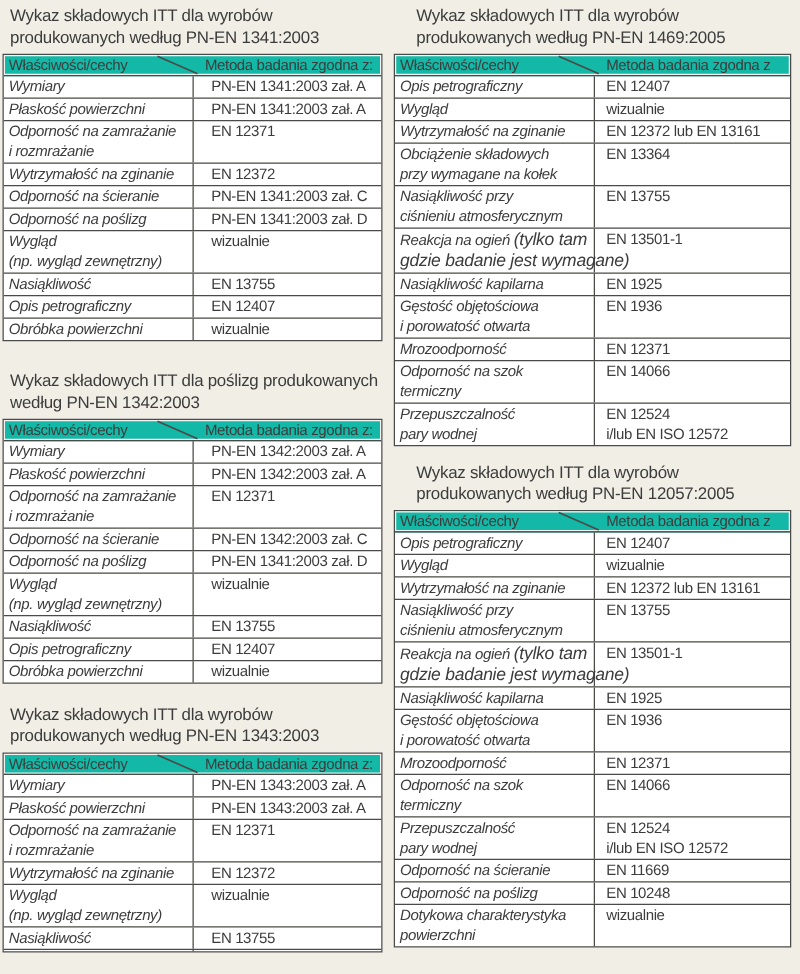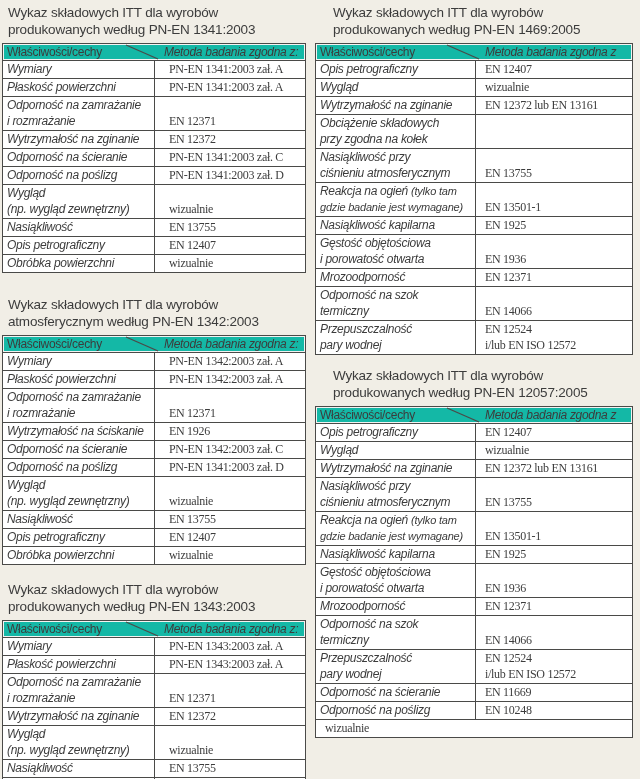--- a/index.html
+++ b/index.html
@@ -55,42 +55,40 @@
     white-space:nowrap;
     overflow:hidden;
   }
   .diag{width:34px;height:16px;flex:0 0 auto;display:block;}
   .diag line{stroke:#4a4a48;stroke-width:1.3;}
   .th-right{
     flex:1;
     padding-left:5px;
     white-space:nowrap;
     overflow:hidden;
-    font-style:italic;
   }
 
   .row{display:flex;}
   .row + .row{border-top:1px solid #4a4a48;}
   .cell{padding:0 2px 1px 4px;}
   .cell .line{line-height:16px;white-space:nowrap;}
   .prop{
     width:var(--propw);
     flex:0 0 auto;
     border-right:1px solid #4a4a48;
     box-sizing:border-box;
     display:flex;flex-direction:column;justify-content:flex-end;font-style:italic;
   }
   .meth{
     flex:1;
     padding-left:var(--methpad);
-    display:flex;flex-direction:column;justify-content:flex-end;
+    display:flex;flex-direction:column;
     overflow:hidden;
-    font-family:Liberation Serif, serif;
-  }
-  .small{font-size:11px;letter-spacing:-0.2px;}
+  }
+  .small{font-size:14px;letter-spacing:-0.2px;}
 </style>
 </head>
 <body>
 
 <div class="page">
 
   <div class="col col-left">
 
     <section class="block">
       <p class="title">Wykaz składowych ITT dla wyrobów produkowanych według PN-EN 1341:2003</p>
@@ -183,21 +181,21 @@
               </div>
               <div class="cell meth">
                 <div class="line"><span>wizualnie</span></div>
               </div>
             </div>
           </div>
       </div>
     </section>
 
     <section class="block mt-a">
-      <p class="title">Wykaz składowych ITT dla wyrobów atmosferycznym według PN-EN 1342:2003</p>
+      <p class="title">Wykaz składowych ITT dla poślizg produkowanych według PN-EN 1342:2003</p>
       <div class="ittable">
         <div class="thead">
           <span class="th-left">Właściwości/cechy</span>
           <svg class="diag" viewBox="0 0 34 16">
               <line x1="1" y1="1" x2="33" y2="15"></line>
             </svg>
           <span class="th-right">Metoda badania zgodna z:</span>
         </div>
         <div class="tbody">
             <div class="row">
@@ -216,28 +214,20 @@
                 <div class="line"><span>PN-EN 1342:2003 zał. A</span></div>
               </div>
             </div>
             <div class="row">
               <div class="cell prop">
                 <div class="line"><span>Odporność na zamrażanie</span></div>
                 <div class="line"><span>i rozmrażanie</span></div>
               </div>
               <div class="cell meth">
                 <div class="line"><span>EN 12371</span></div>
-              </div>
-            </div>
-            <div class="row">
-              <div class="cell prop">
-                <div class="line"><span>Wytrzymałość na ściskanie</span></div>
-              </div>
-              <div class="cell meth">
-                <div class="line"><span>EN 1926</span></div>
               </div>
             </div>
             <div class="row">
               <div class="cell prop">
                 <div class="line"><span>Odporność na ścieranie</span></div>
               </div>
               <div class="cell meth">
                 <div class="line"><span>PN-EN 1342:2003 zał. C</span></div>
               </div>
             </div>
@@ -394,21 +384,24 @@
               <div class="cell prop">
                 <div class="line"><span>Wytrzymałość na zginanie</span></div>
               </div>
               <div class="cell meth">
                 <div class="line"><span>EN 12372 lub EN 13161</span></div>
               </div>
             </div>
             <div class="row">
               <div class="cell prop">
                 <div class="line"><span>Obciążenie składowych</span></div>
-                <div class="line"><span>przy zgodna na kołek</span></div>
+                <div class="line"><span>przy wymagane na kołek</span></div>
+              </div>
+              <div class="cell meth">
+                <div class="line"><span>EN 13364</span></div>
               </div>
             </div>
             <div class="row">
               <div class="cell prop">
                 <div class="line"><span>Nasiąkliwość przy</span></div>
                 <div class="line"><span>ciśnieniu atmosferycznym</span></div>
               </div>
               <div class="cell meth">
                 <div class="line"><span>EN 13755</span></div>
               </div>
@@ -577,20 +570,24 @@
             </div>
             <div class="row">
               <div class="cell prop">
                 <div class="line"><span>Odporność na poślizg</span></div>
               </div>
               <div class="cell meth">
                 <div class="line"><span>EN 10248</span></div>
               </div>
             </div>
             <div class="row">
+              <div class="cell prop">
+                <div class="line"><span>Dotykowa charakterystyka</span></div>
+                <div class="line"><span>powierzchni</span></div>
+              </div>
               <div class="cell meth">
                 <div class="line"><span>wizualnie</span></div>
               </div>
             </div>
           </div>
       </div>
     </section>
 
   </div>
 

